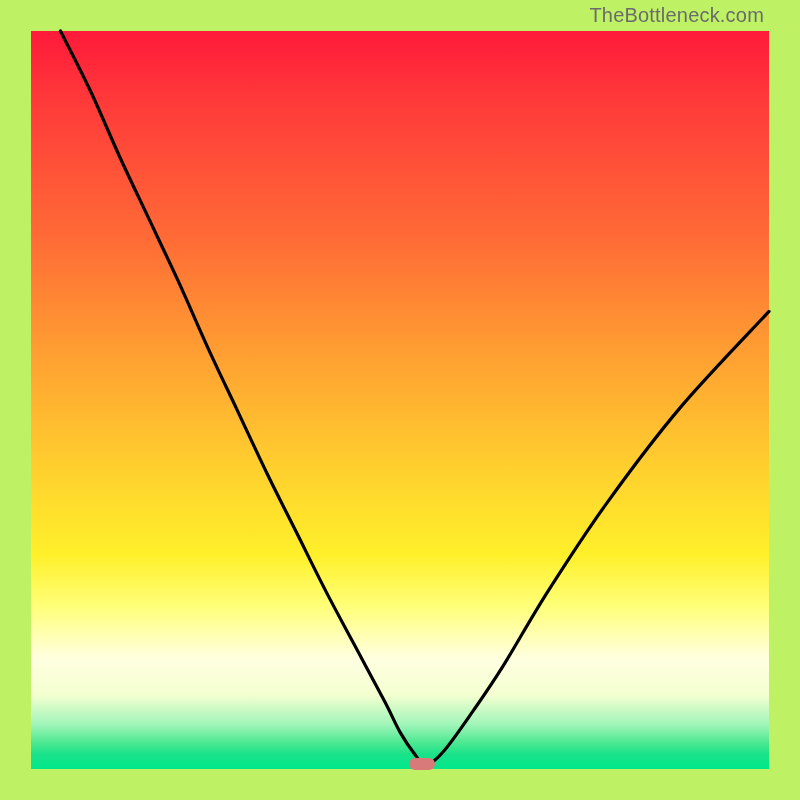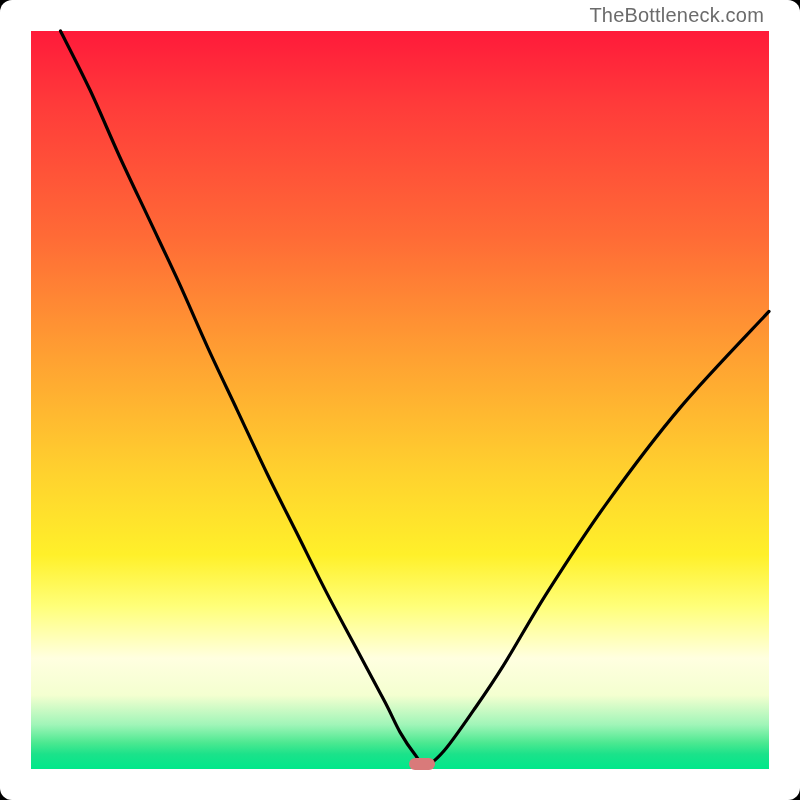--- a/index.html
+++ b/index.html
@@ -8,22 +8,21 @@
     width: 800px;
     height: 800px;
     overflow: hidden;
     background: #000;
     font-family: -apple-system, BlinkMacSystemFont, "Segoe UI", Arial, sans-serif;
   }
   .frame {
     position: relative;
     width: 800px;
     height: 800px;
-    background: #ffffff;
-    border-radius: 12px;
+    background: #bef264;
   }
   .plot-area {
     position: absolute;
     left: 31px;
     top: 31px;
     width: 738px;
     height: 738px;
     
     background: linear-gradient(
       to bottom,

